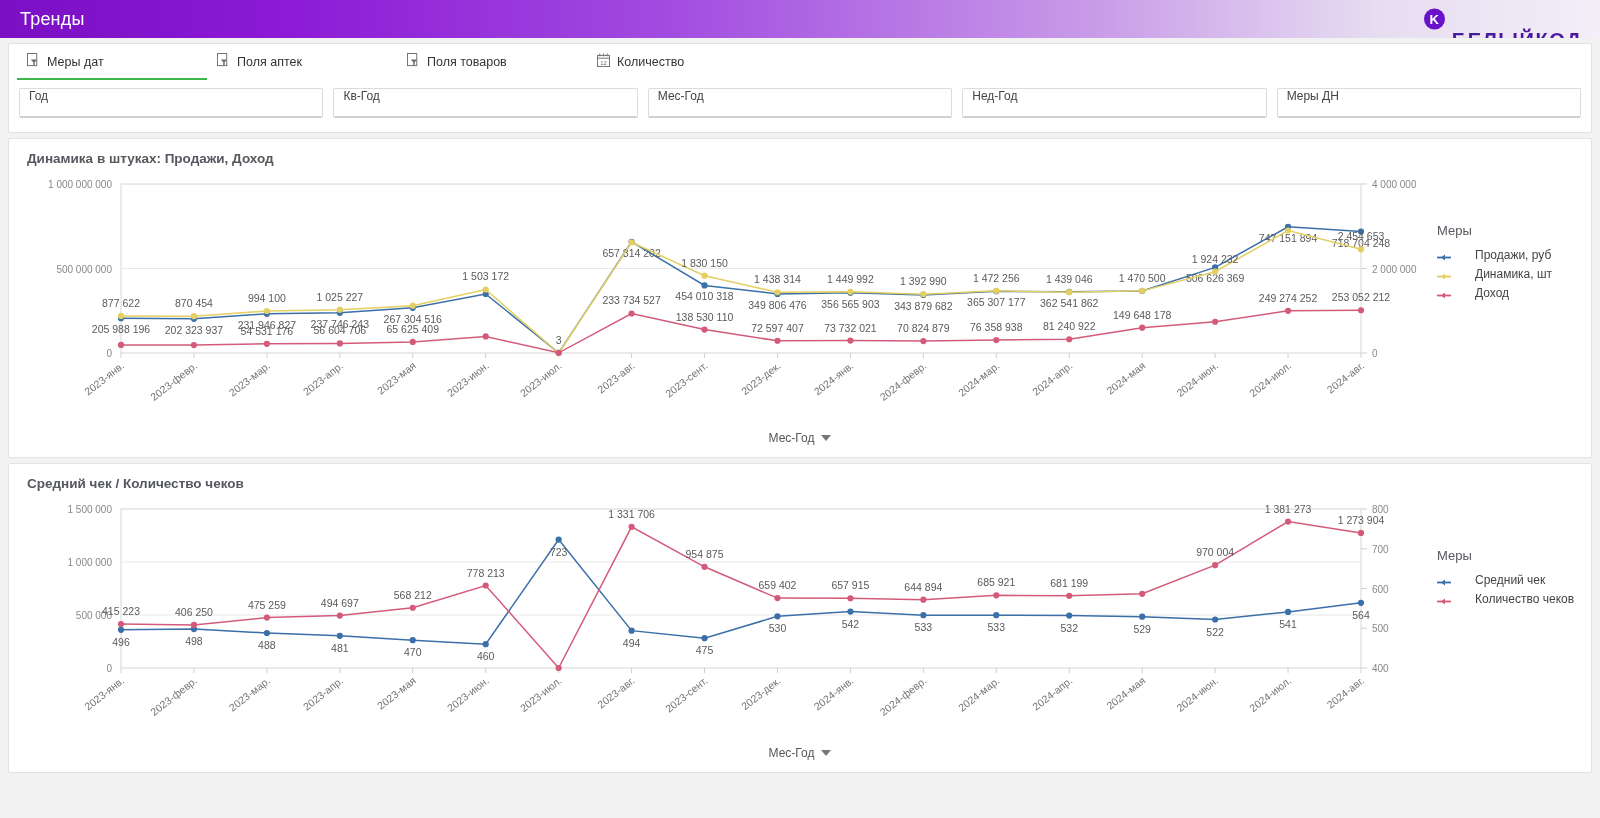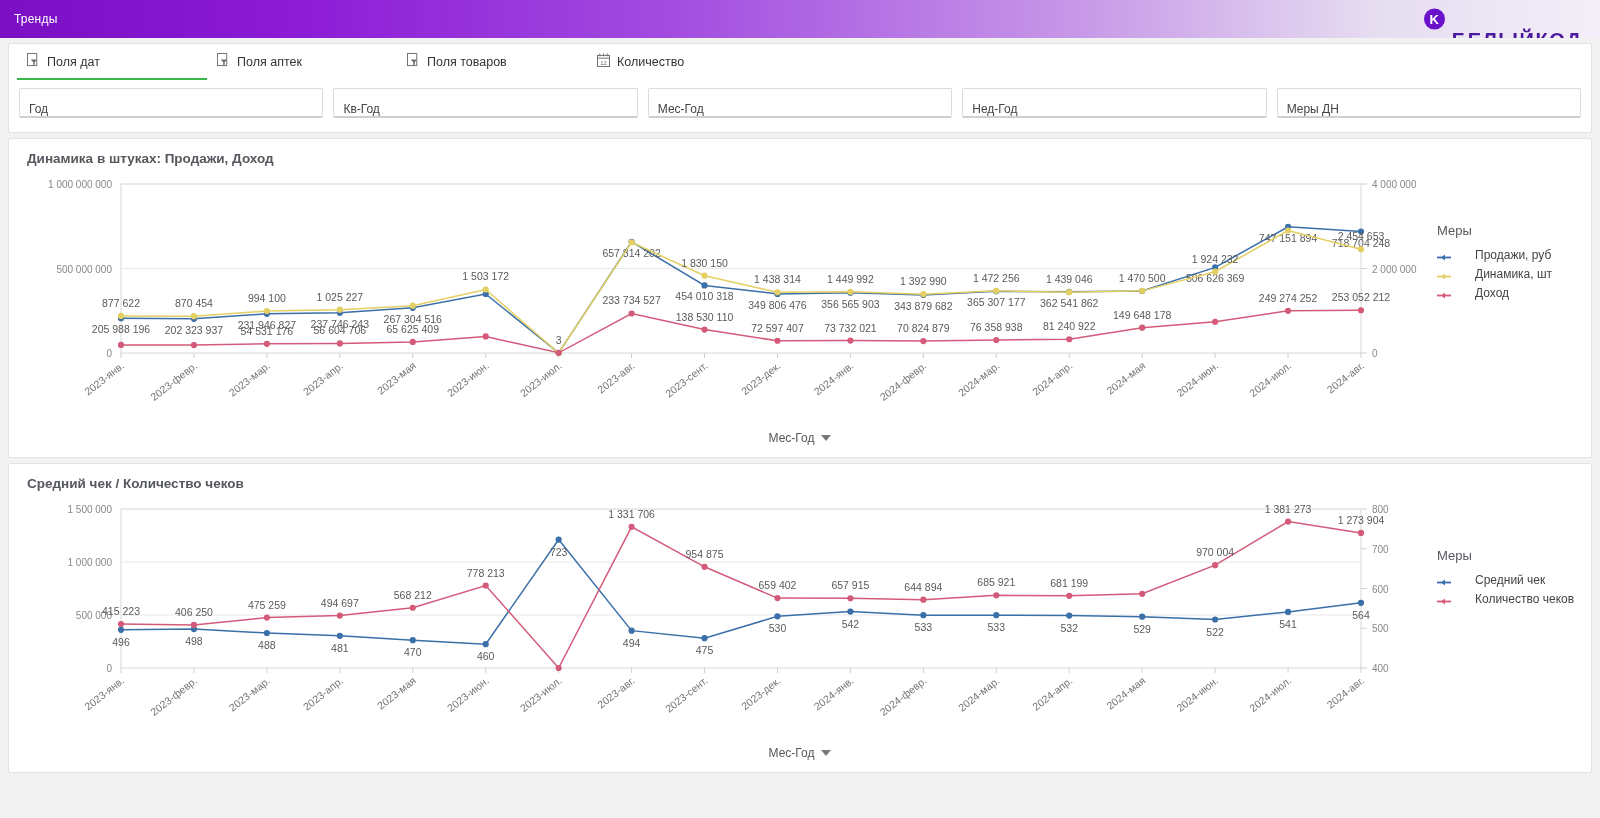--- a/index.html
+++ b/index.html
@@ -15,22 +15,22 @@
   
   .app-header {
     position: relative;
     height: 38px;
     background: linear-gradient(90deg, #7a0fc4 0%, #8c1ad6 18%, #a24ce0 42%, #c89ae8 68%, #e6ddf1 86%, #f3eef8 100%);
     display: flex; align-items: center;
     overflow: hidden;
   }
   .app-header .title {
     color: #ffffff;
-    font-size: 12px;
-    margin-left: 14px;
+    font-size: 18px;
+    margin-left: 20px;
     letter-spacing: .2px;
     font-weight: 400;
   }
   .brand {
     position: absolute; right: 18px; top: 50%;
     transform: translateY(-50%);
     display: flex; align-items: center; gap: 7px;
   }
   .brand-mark {
     width: 21px; height: 21px; border-radius: 50%;
@@ -74,21 +74,21 @@
     display: flex; gap: 10px;
     padding: 8px 10px 0 10px;
   }
   .field {
     flex: 1 1 0;
     height: 30px;
     background: #fff;
     border: 1px solid #dcdcdc;
     border-bottom: 2px solid #cfcfcf;
     border-radius: 2px;
-    display: flex; align-items: flex-end;
+    display: flex; align-items: flex-start;
     padding: 0 9px;
     font-size: 12px;
     color: #444;
     cursor: pointer;
   }
 
   
   .chart-card { padding: 10px 12px 12px 12px; position: relative; }
   .chart-title {
     font-size: 13.5px; font-weight: 700; color: #55585e;
@@ -127,21 +127,21 @@
   </div>
 </div>
 
 <div class="panel filter-panel">
   <div class="tabs" id="filter-tabs">
       <div class="tab active">
         <span><svg class="tab-icon" viewBox="0 0 14 16">
             <rect x="0.5" y="0.5" width="10" height="13" fill="none" stroke="#6b6b6b"></rect>
             <path d="M4 7 h7 l-2.7 3 v2.6 l-1.6 1 V10z" fill="#6b6b6b"></path>
           </svg></span>
-        <span>Поля дат</span>
+        <span>Меры дат</span>
       </div>
       <div class="tab">
         <span><svg class="tab-icon" viewBox="0 0 14 16">
             <rect x="0.5" y="0.5" width="10" height="13" fill="none" stroke="#6b6b6b"></rect>
             <path d="M4 7 h7 l-2.7 3 v2.6 l-1.6 1 V10z" fill="#6b6b6b"></path>
           </svg></span>
         <span>Поля аптек</span>
       </div>
       <div class="tab">
         <span><svg class="tab-icon" viewBox="0 0 14 16">

